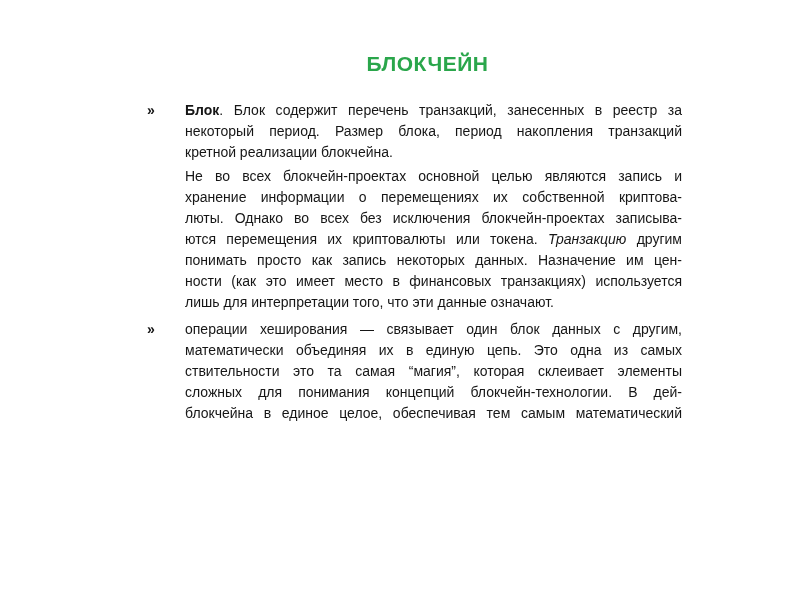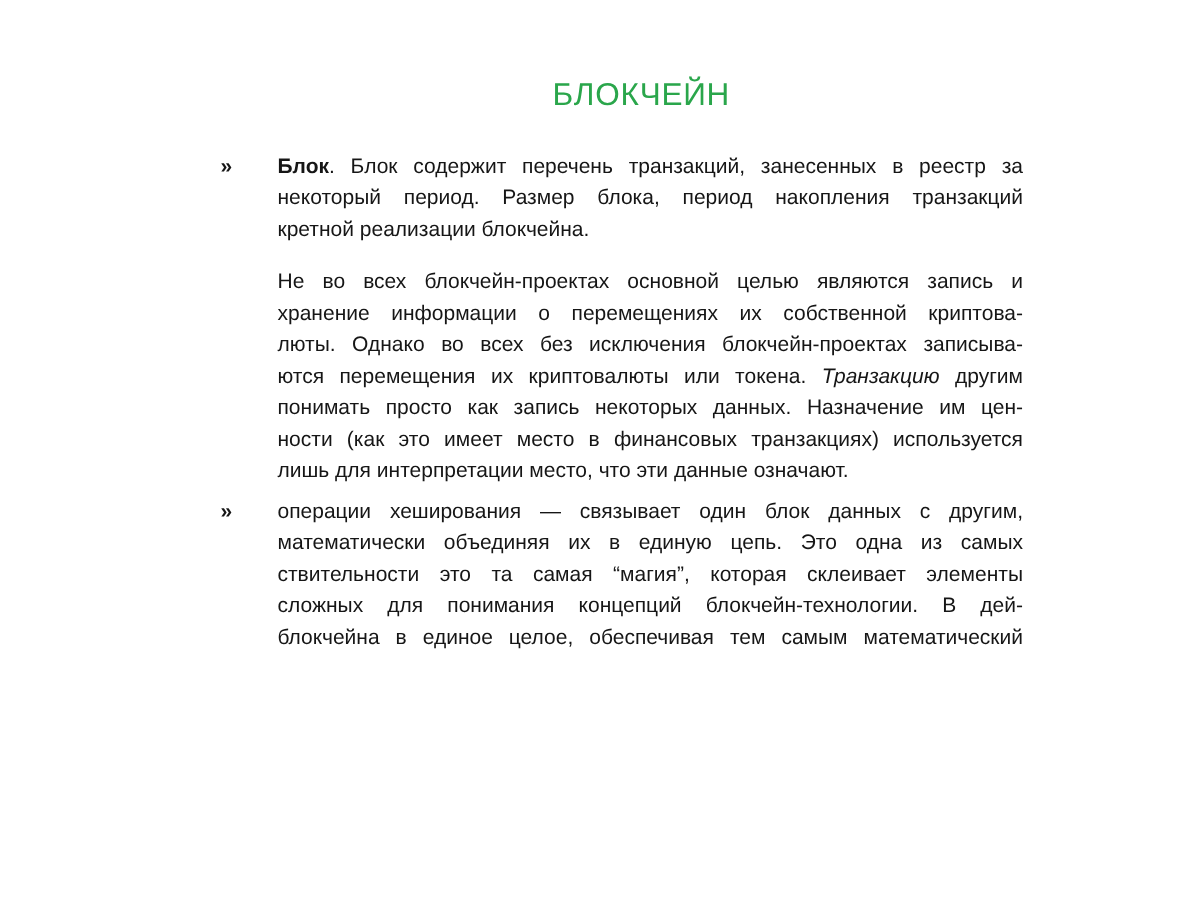--- a/index.html
+++ b/index.html
@@ -12,41 +12,41 @@
     font-family: "Liberation Sans", "DejaVu Sans", sans-serif;
     color: #161616;
   }
   .page-title {
     position: absolute;
     left: 173px;
     top: 52px;
     width: 509px;
     text-align: center;
     font-size: 21px;
-    font-weight: 400;
+    font-weight: 700;
     color: #2aa64b;
     letter-spacing: 0.5px;
   }
   .content {
     position: absolute;
     left: 147px;
     top: 100px;
     width: 535px;
     font-size: 14px;
     line-height: 21px;
   }
   .item { position: relative; padding-left: 26px; }
   .item + .item { margin-top: 6px; }
   .marker {
     position: absolute;
     left: 0;
     top: 0;
     font-weight: 700;
   }
-  .para + .para { margin-top: 14px; }
+  .para + .para { margin-top: 3px; }
   .ln { text-align: justify; text-align-last: justify; white-space: normal; padding-left: 12px; }
   .ln.last { text-align: center; text-align-last: left; }
   .rb { font-weight: 700; }
   .ri { font-style: italic; }
 </style>
 </head>
 <body>
 
 <div class="slide">
 
@@ -61,21 +61,21 @@
         <div class="ln"><span>некоторый период. Размер блока, период накопления транзакций</span></div>
         <div class="ln last"><span>кретной реализации блокчейна.</span></div>
       </div>
       <div class="para">
         <div class="ln"><span>Не во всех блокчейн-проектах основной целью являются запись и</span></div>
         <div class="ln"><span>хранение информации о перемещениях их собственной криптова-</span></div>
         <div class="ln"><span>люты. Однако во всех без исключения блокчейн-проектах записыва-</span></div>
         <div class="ln"><span>ются перемещения их криптовалюты или токена. </span><span class="ri">Транзакцию</span><span> другим</span></div>
         <div class="ln"><span>понимать просто как запись некоторых данных. Назначение им цен-</span></div>
         <div class="ln"><span>ности (как это имеет место в финансовых транзакциях) используется</span></div>
-        <div class="ln last"><span>лишь для интерпретации место, что эти данные означают.</span></div>
+        <div class="ln last"><span>лишь для интерпретации того, что эти данные означают.</span></div>
       </div>
     </div>
 
     <div class="item">
       <span class="marker">»</span>
       <div class="para">
         <div class="ln"><span>операции хеширования — связывает один блок данных с другим,</span></div>
         <div class="ln"><span>математически объединяя их в единую цепь. Это одна из самых</span></div>
         <div class="ln"><span>ствительности это та самая “магия”, которая склеивает элементы</span></div>
         <div class="ln"><span>сложных для понимания концепций блокчейн-технологии. В дей-</span></div>

